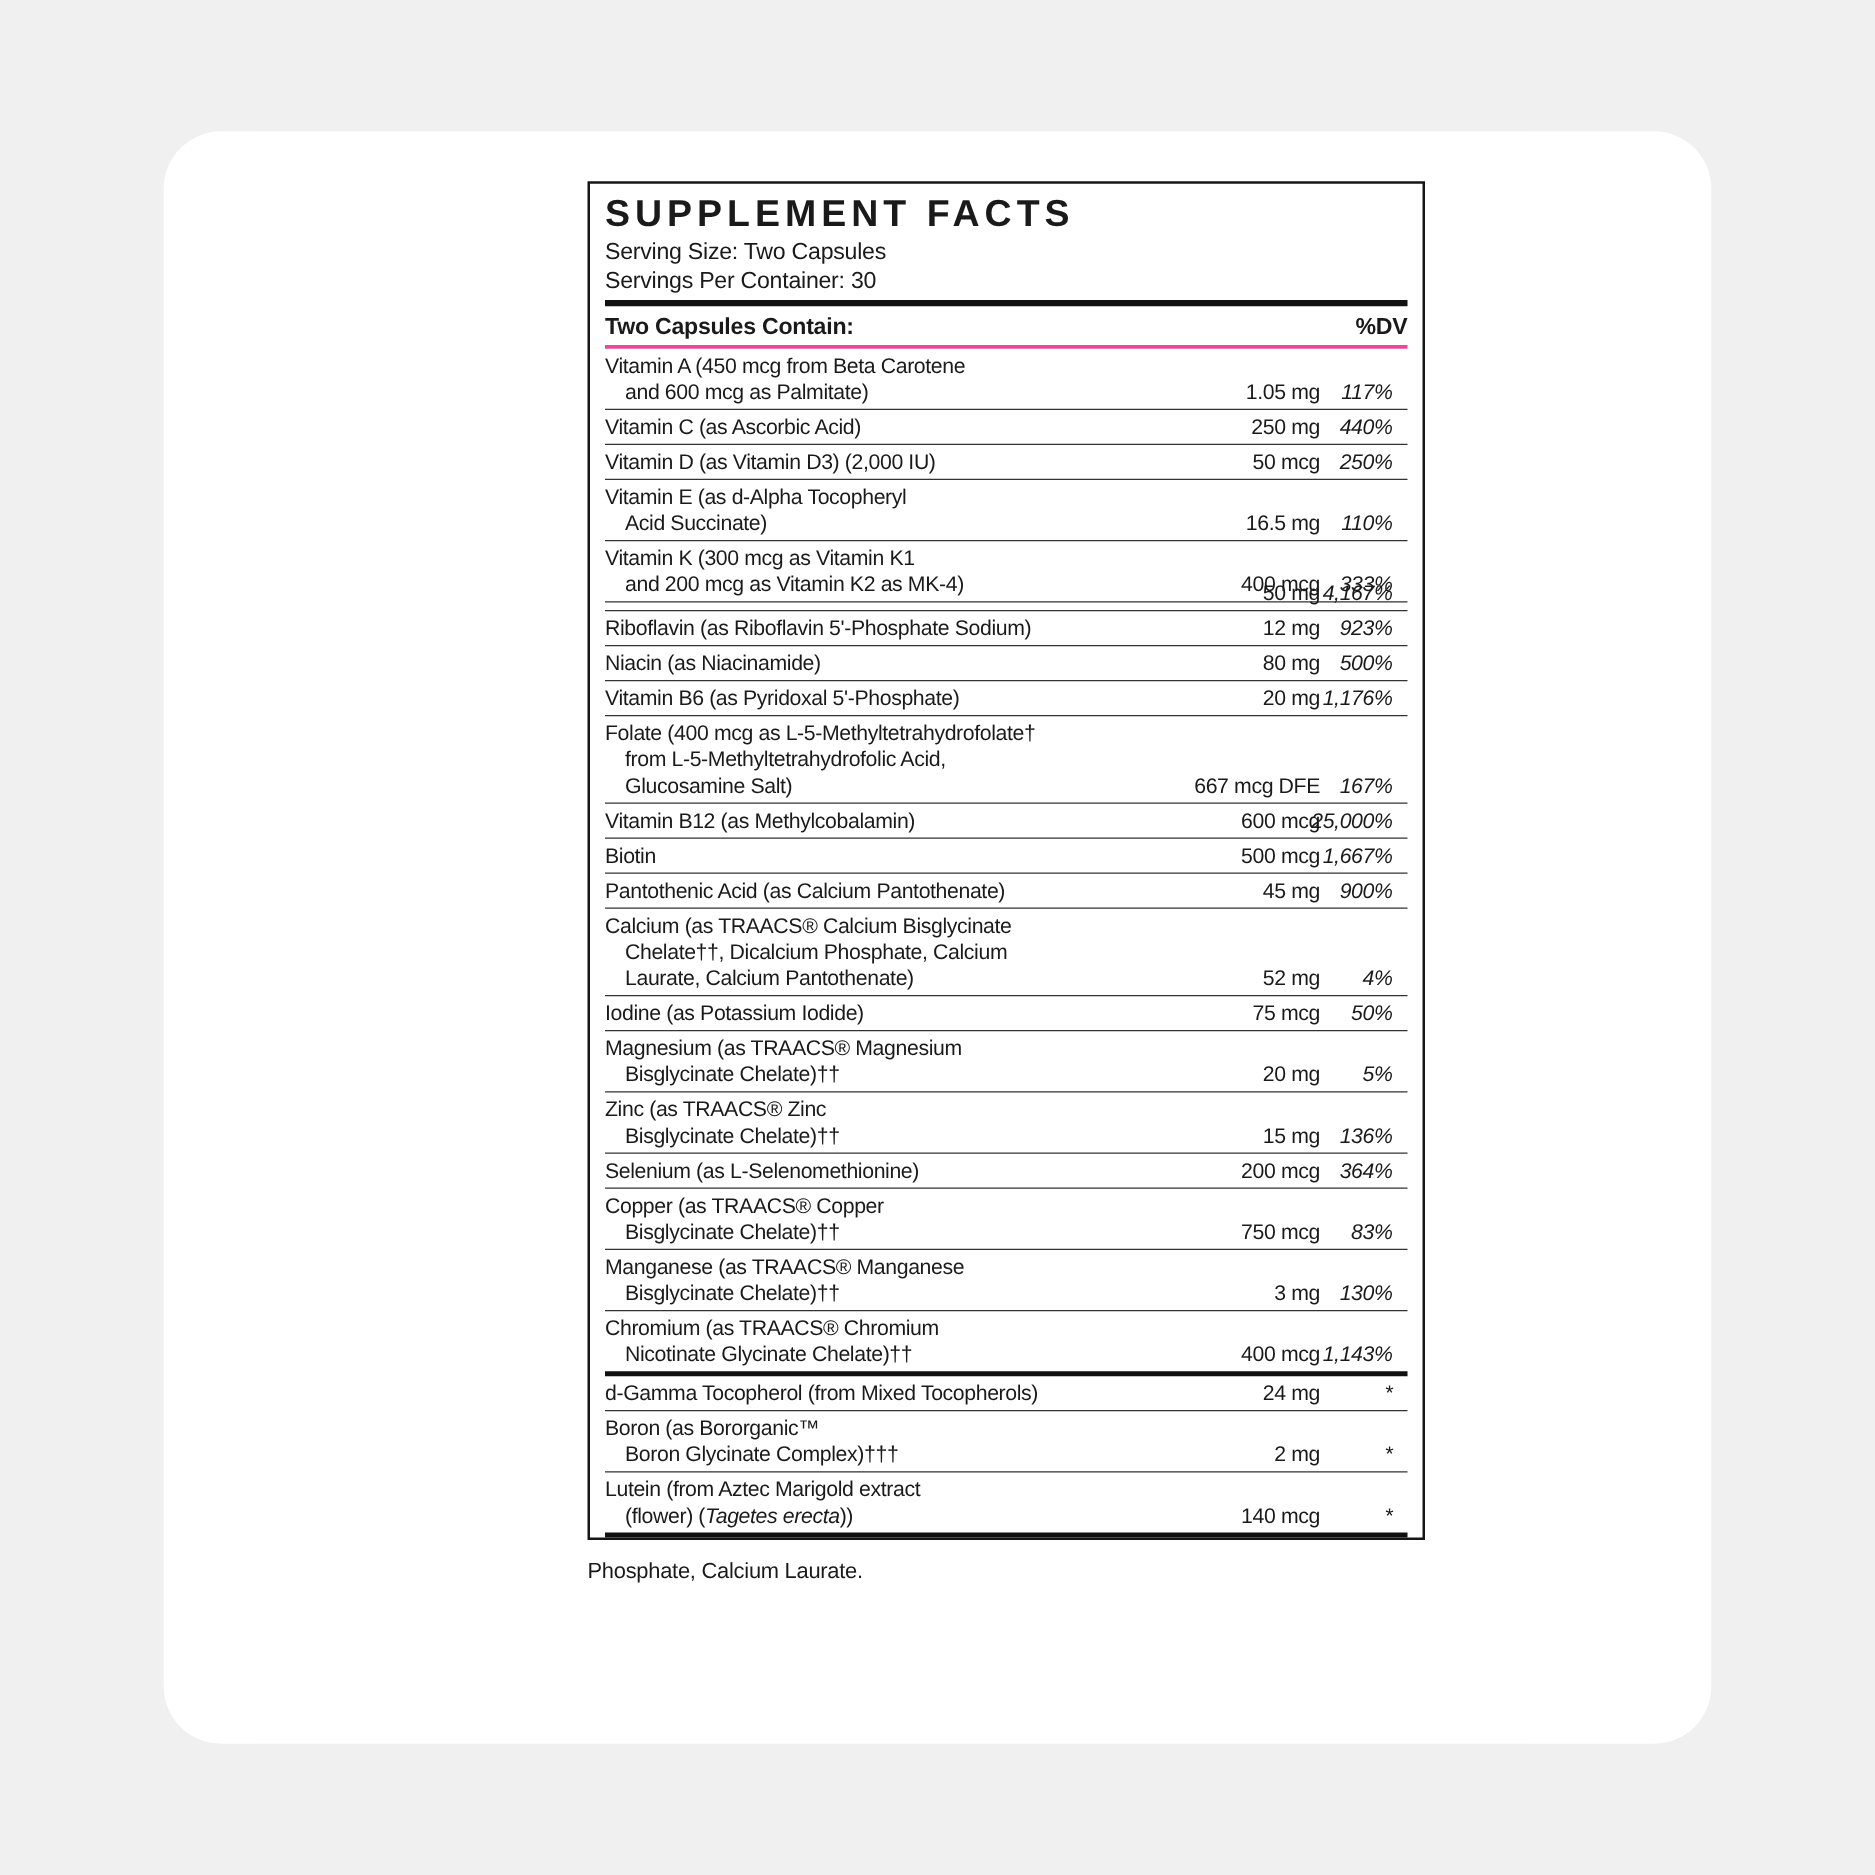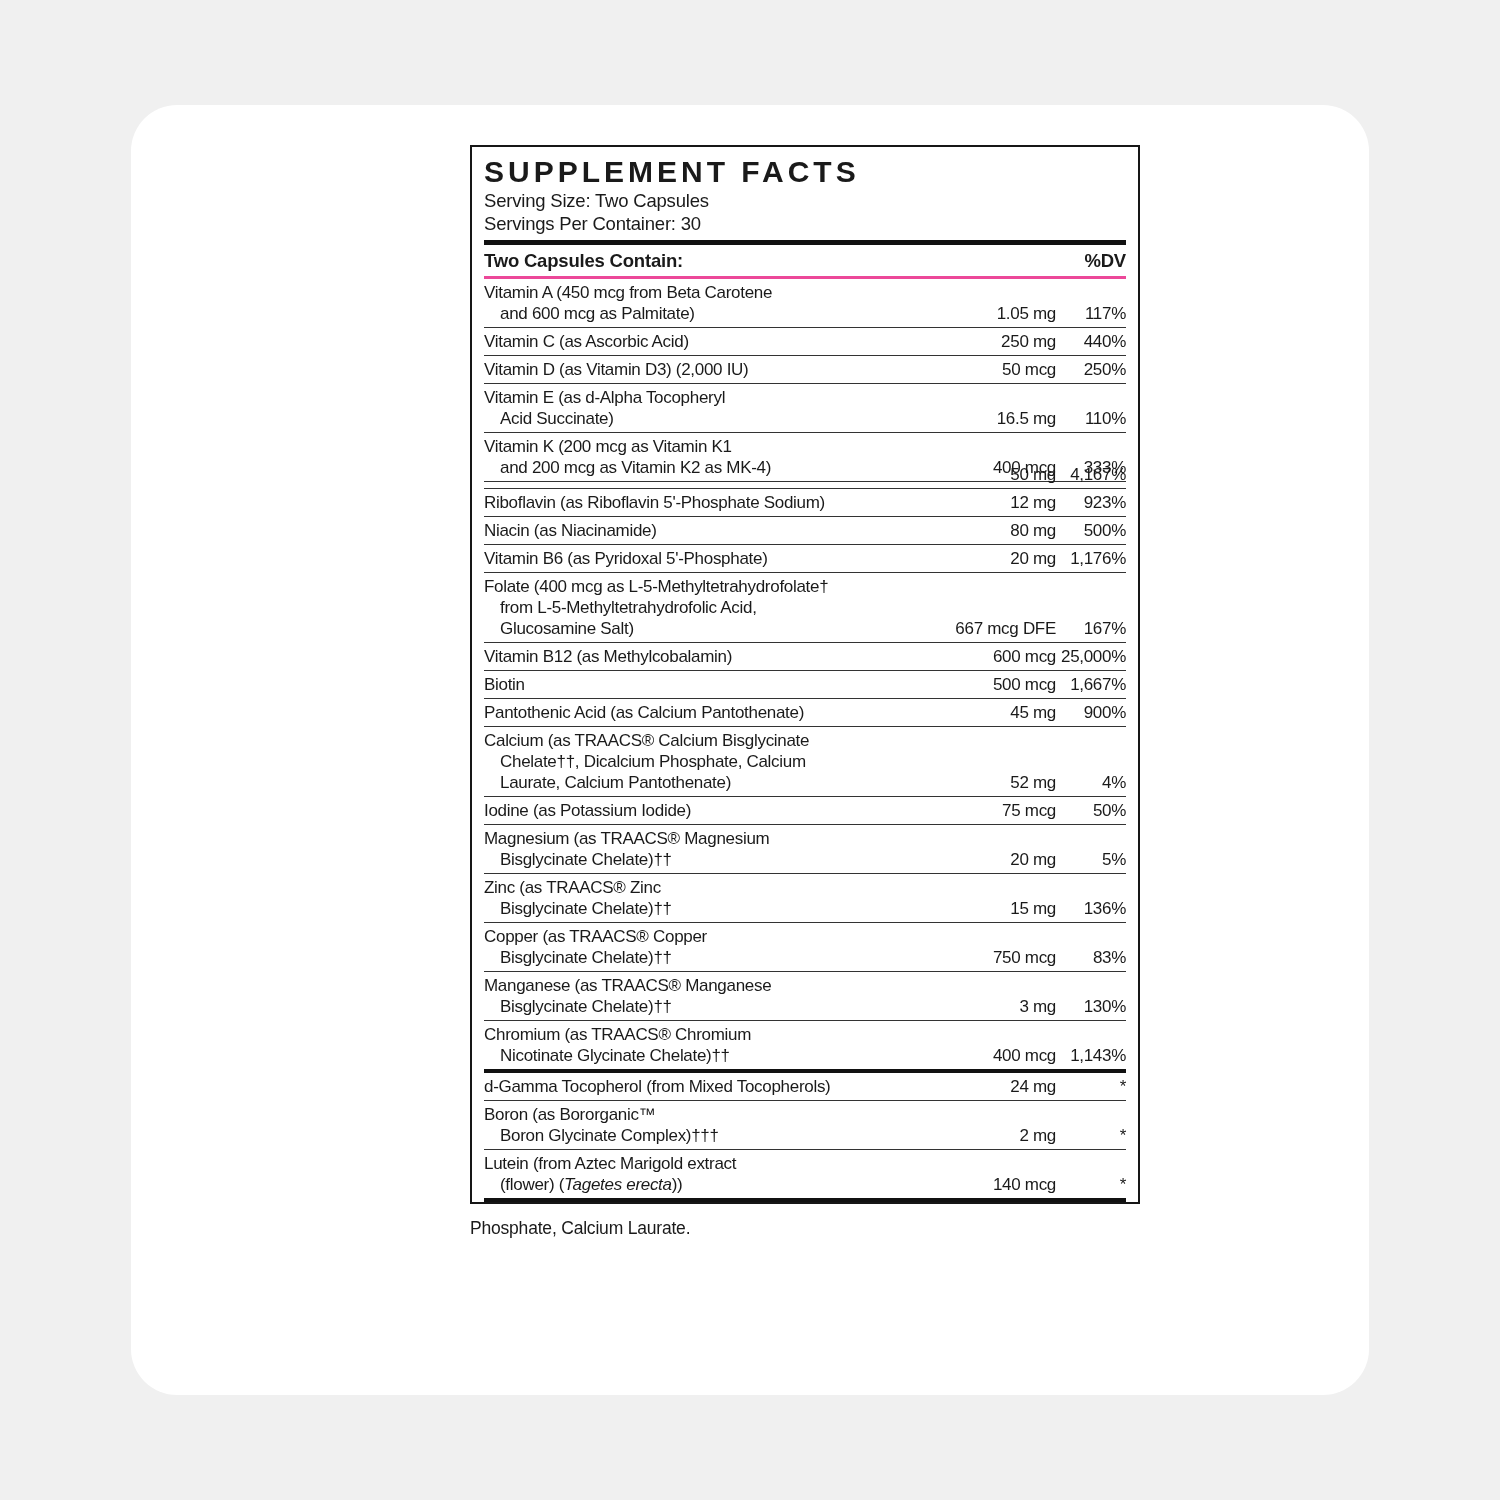--- a/index.html
+++ b/index.html
@@ -61,22 +61,23 @@
   .row:last-of-type.thick-after { border-bottom-width: 4.5px; }
   .name-line { line-height: 21px; white-space: nowrap; }
   .name-line.cont { padding-left: 16px; }
   .amt {
     position: absolute;
     right: 70px; bottom: 3px;
     white-space: nowrap;
   }
   .dv {
     position: absolute;
-    right: 0; bottom: 3px;
-    white-space: nowrap;
+    right: 12px; bottom: 3px;
+    white-space: nowrap;
+    font-style: italic;
   }
   .footnote {
     font-size: 17px;
     letter-spacing: -0.2px;
     padding: 5px 0 9px 0;
   }
   .other {
     margin-top: 11px;
     font-size: 17.5px;
     line-height: 26.5px;
@@ -129,21 +130,21 @@
             <div class="row">
               <div>
                 <div class="name-line">Vitamin E (as d-Alpha Tocopheryl</div>
                 <div class="name-line cont">Acid Succinate)</div>
               </div>
               <span class="amt">16.5 mg</span>
               <span class="dv">110%</span>
             </div>
             <div class="row">
               <div>
-                <div class="name-line">Vitamin K (200 mcg as Vitamin K1</div>
+                <div class="name-line">Vitamin K (300 mcg as Vitamin K1</div>
                 <div class="name-line cont">and 200 mcg as Vitamin K2 as MK-4)</div>
               </div>
               <span class="amt">400 mcg</span>
               <span class="dv">333%</span>
             </div>
             <div class="row">
               <span class="amt">50 mg</span>
               <span class="dv">4,167%</span>
             </div>
             <div class="row">
@@ -224,20 +225,27 @@
             <div class="row">
               <div>
                 <div class="name-line">Zinc (as TRAACS® Zinc</div>
                 <div class="name-line cont">Bisglycinate Chelate)††</div>
               </div>
               <span class="amt">15 mg</span>
               <span class="dv">136%</span>
             </div>
             <div class="row">
               <div>
+                <div class="name-line">Selenium (as L-Selenomethionine)</div>
+              </div>
+              <span class="amt">200 mcg</span>
+              <span class="dv">364%</span>
+            </div>
+            <div class="row">
+              <div>
                 <div class="name-line">Copper (as TRAACS® Copper</div>
                 <div class="name-line cont">Bisglycinate Chelate)††</div>
               </div>
               <span class="amt">750 mcg</span>
               <span class="dv">83%</span>
             </div>
             <div class="row">
               <div>
                 <div class="name-line">Manganese (as TRAACS® Manganese</div>
                 <div class="name-line cont">Bisglycinate Chelate)††</div>

